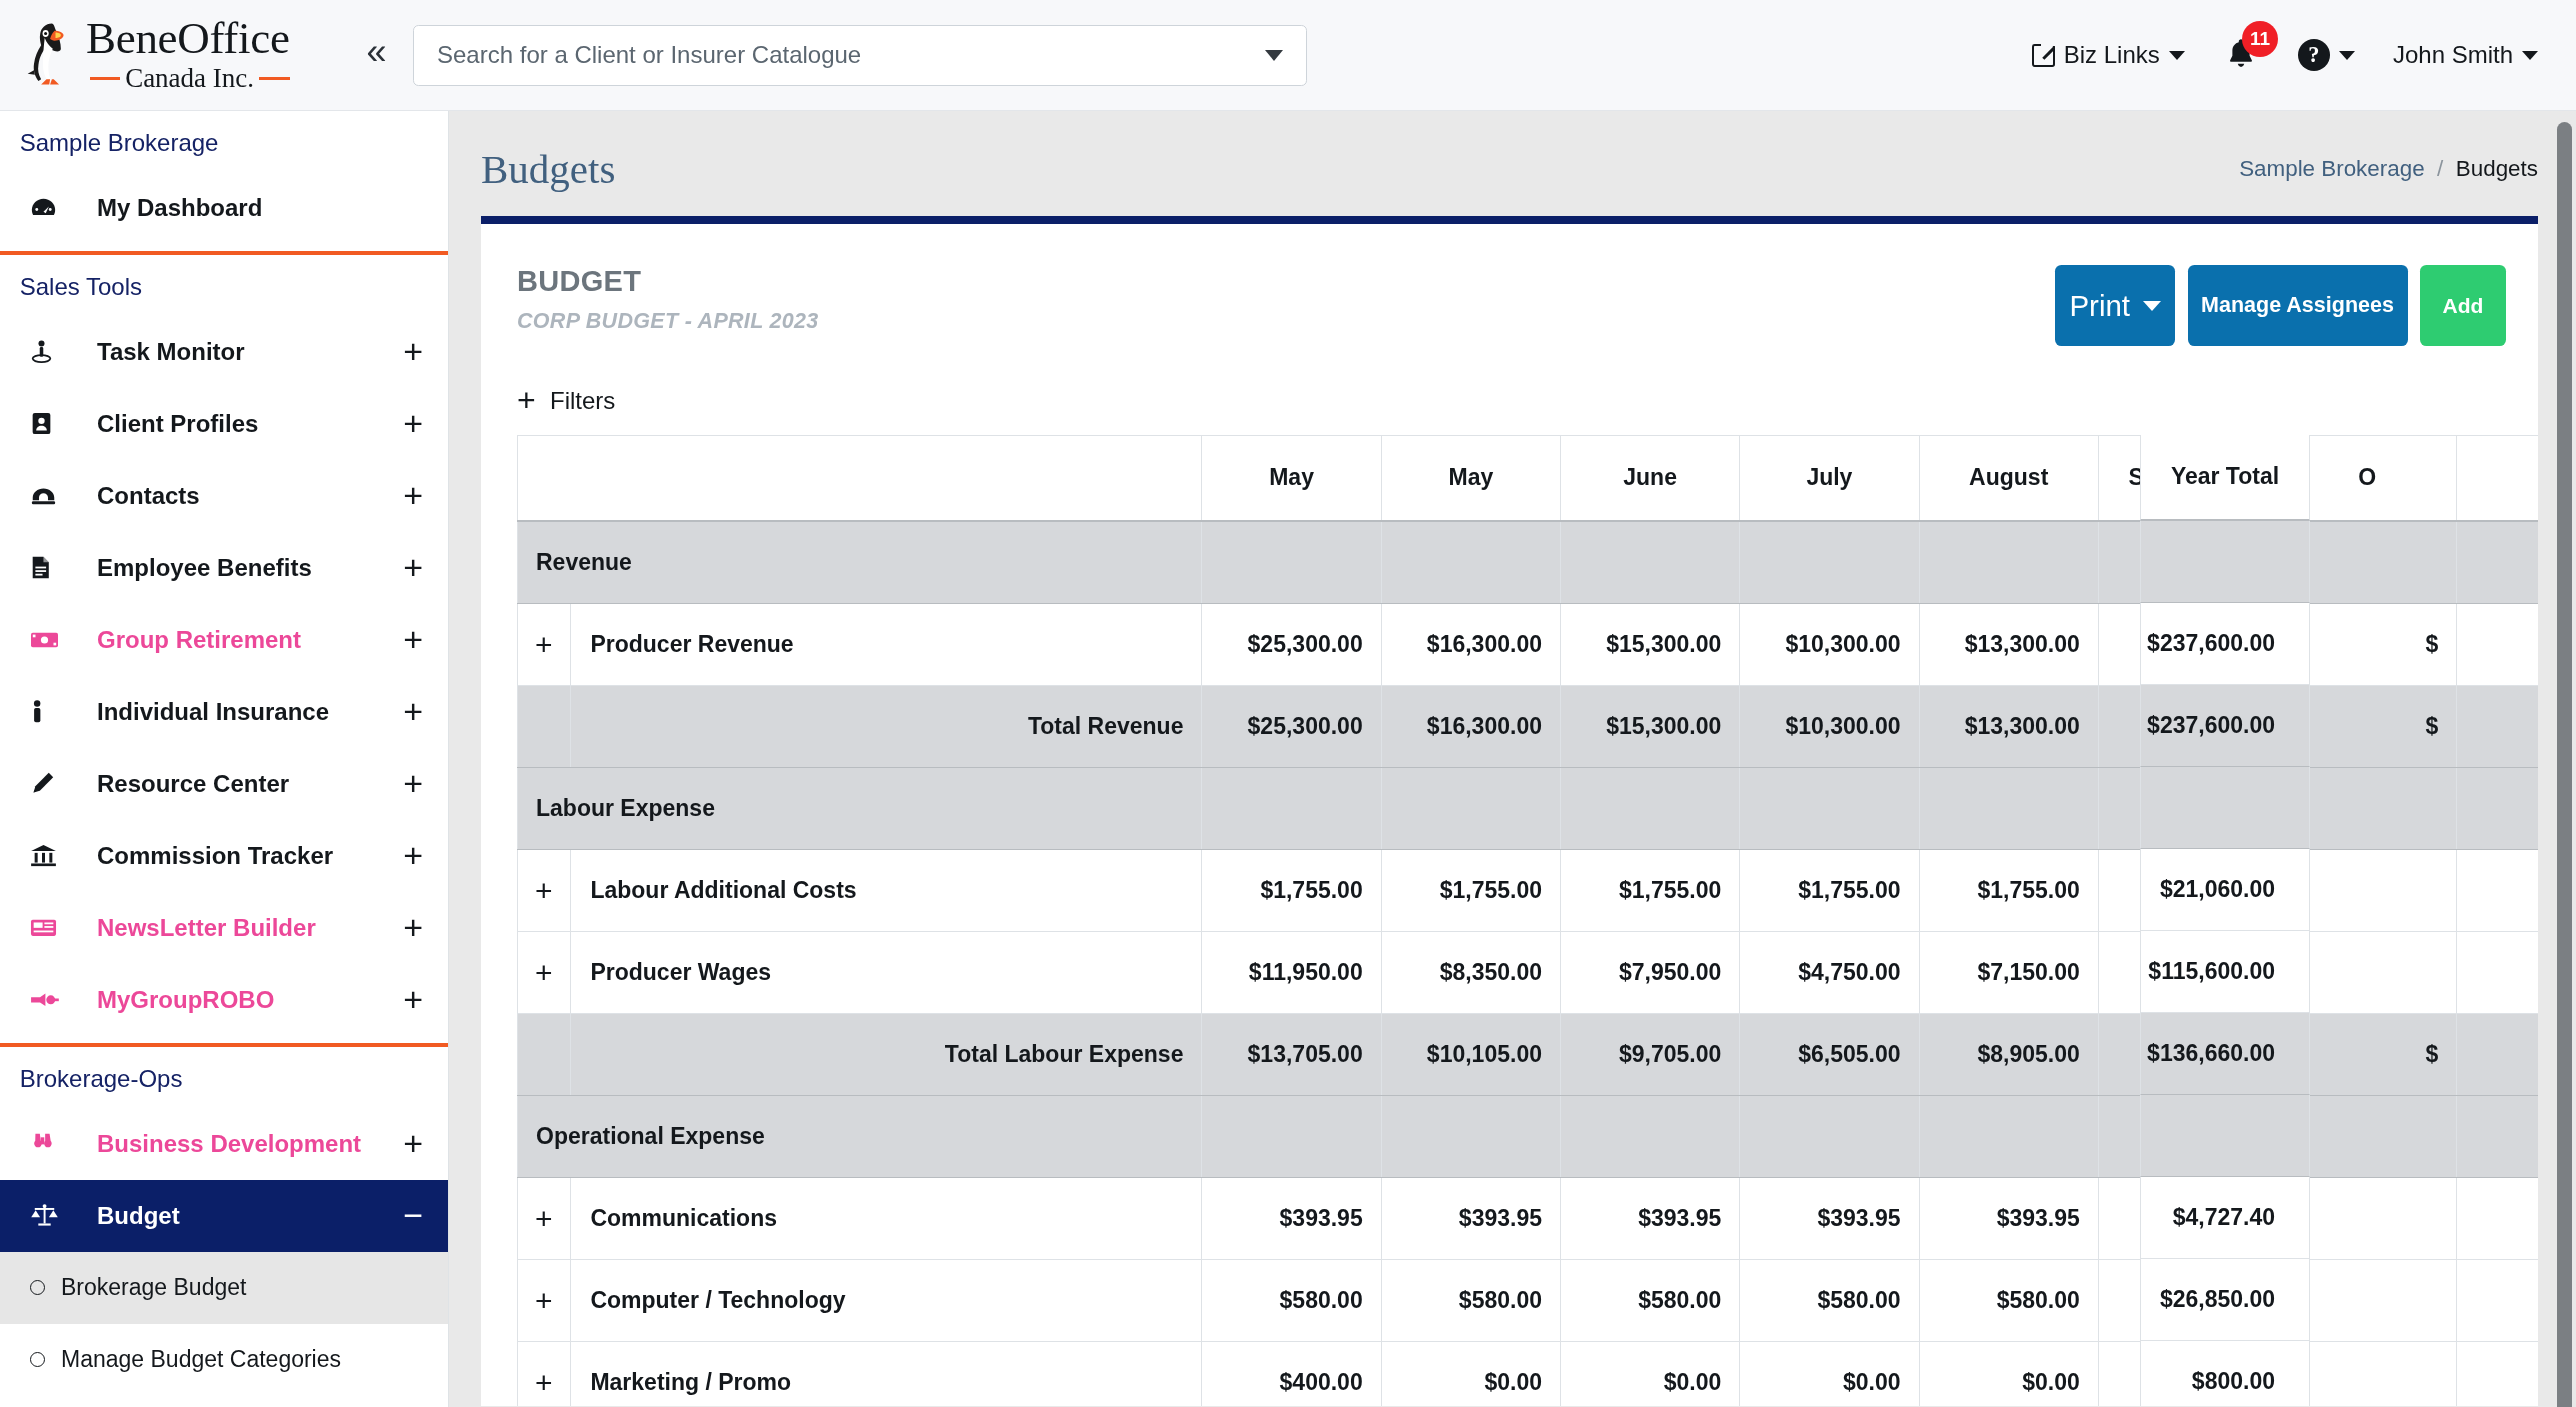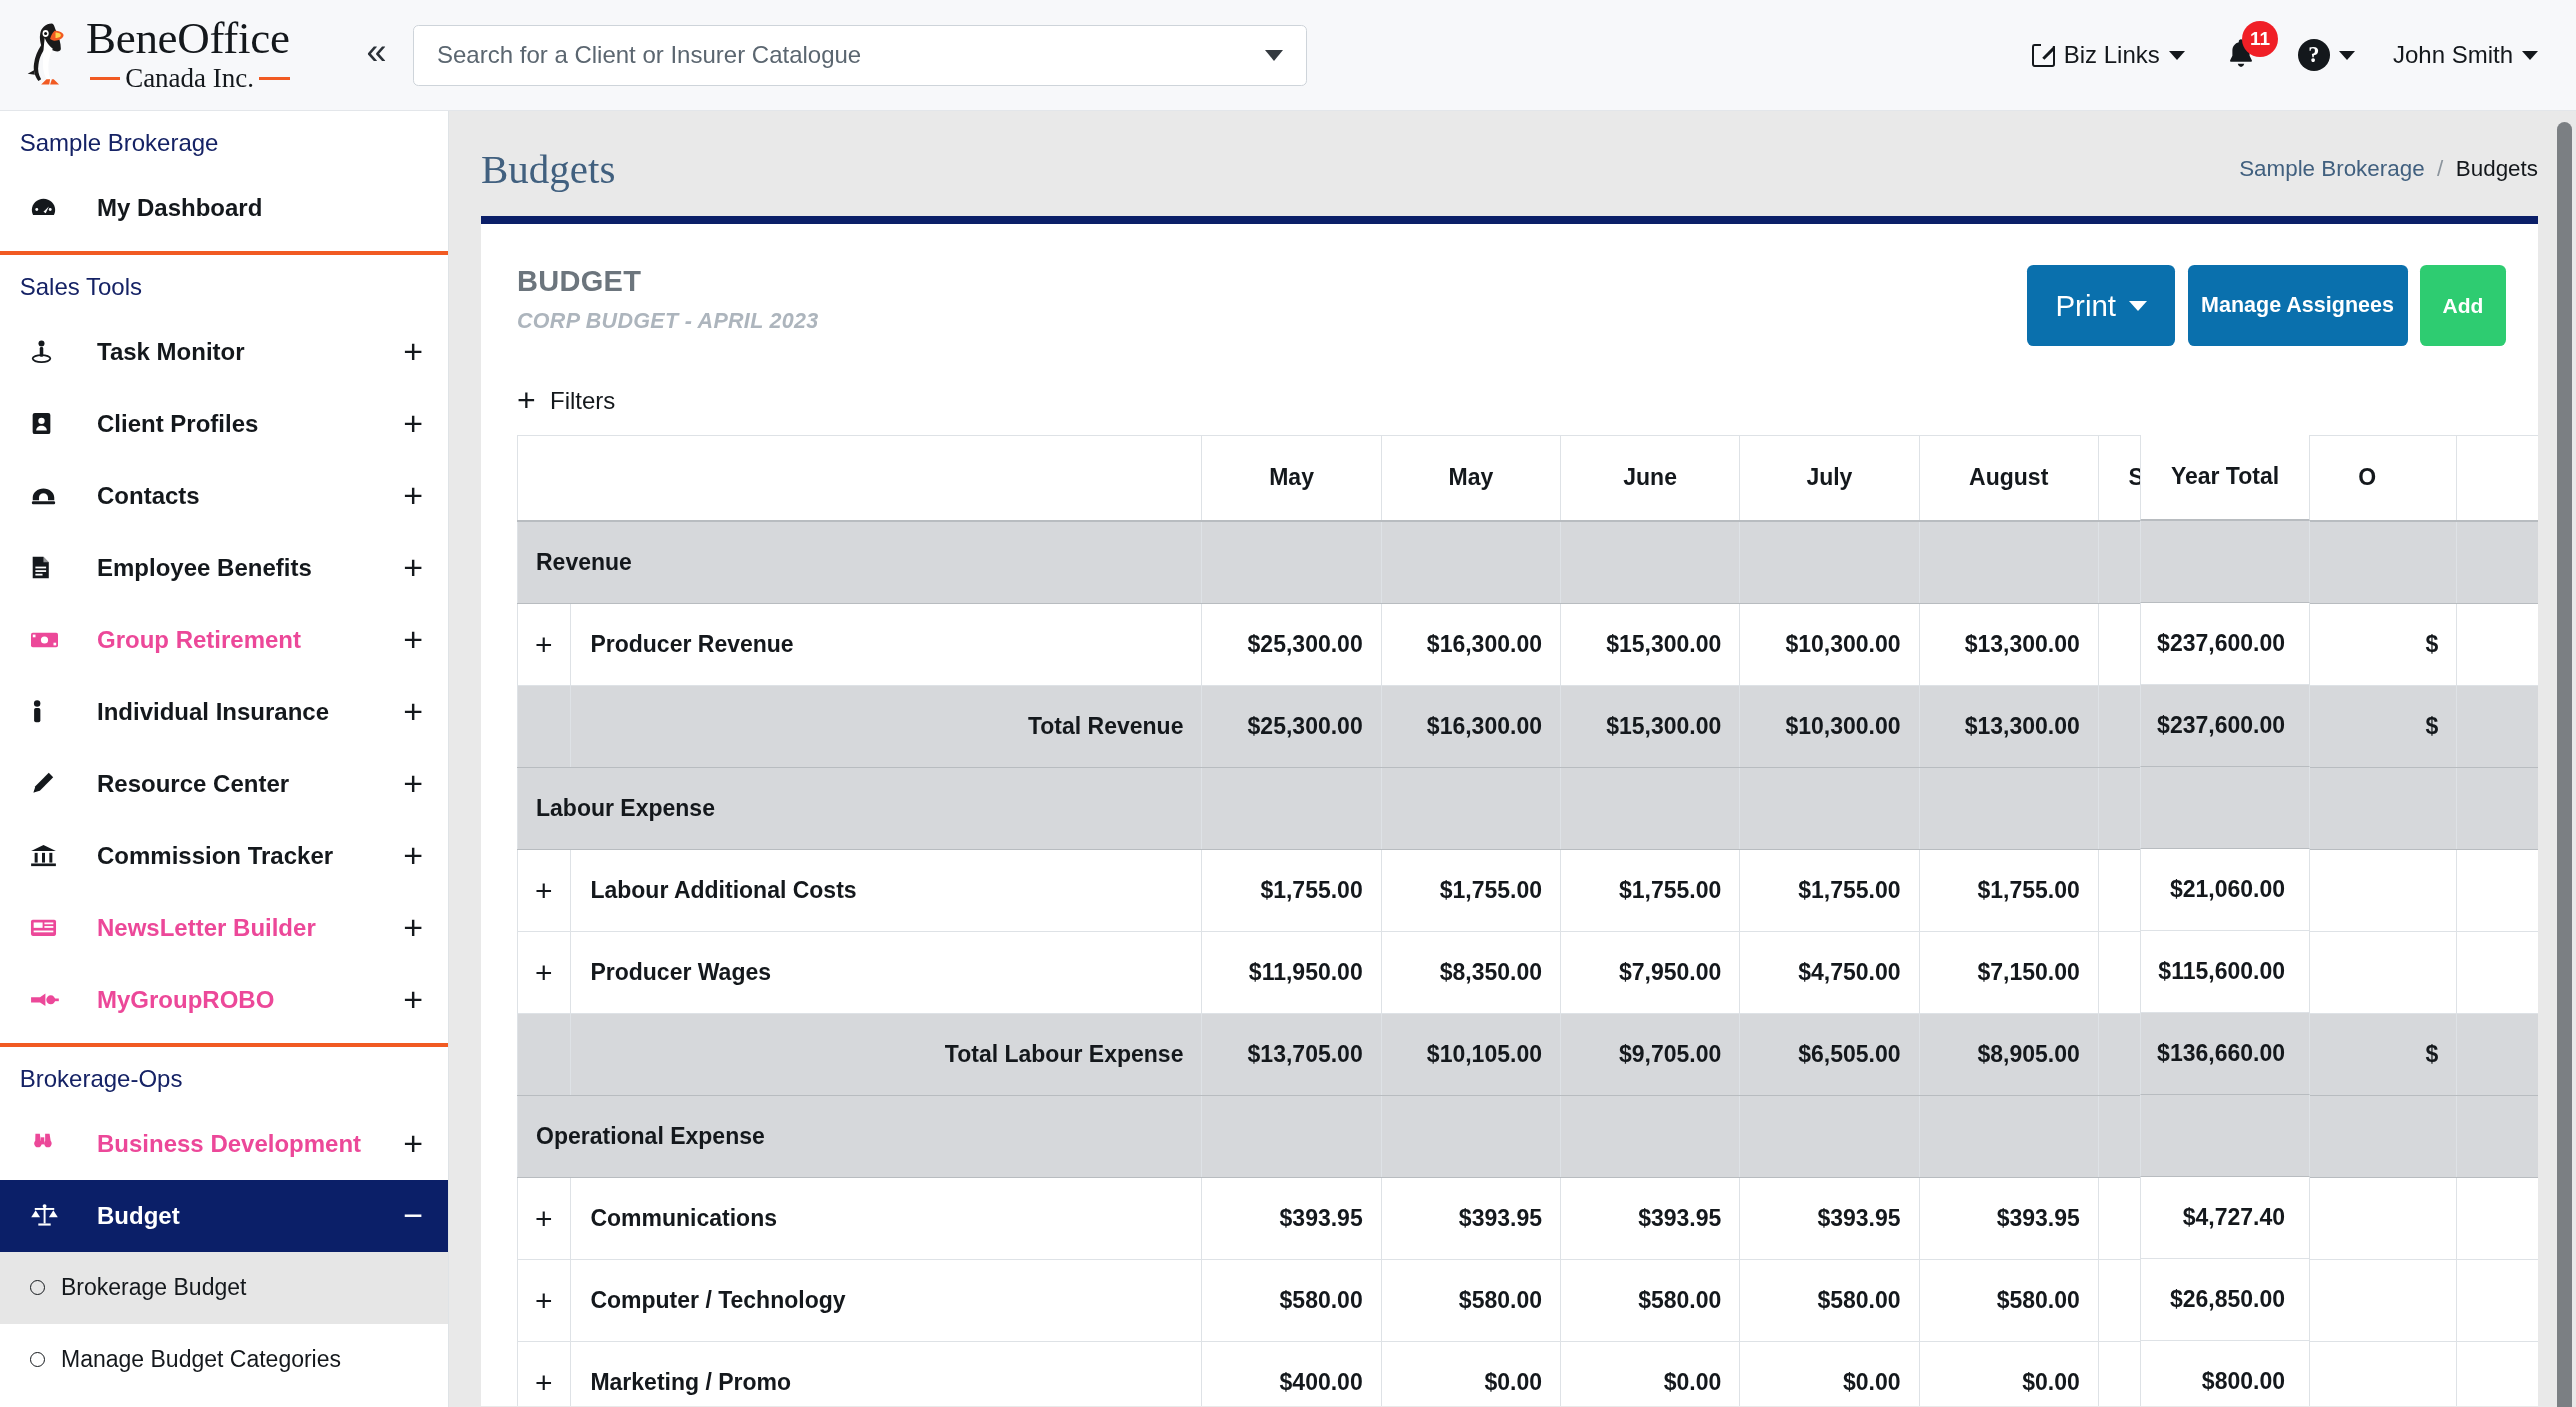--- a/index.html
+++ b/index.html
@@ -165,21 +165,21 @@
   .card-h2 {
     font-size: 21.5px; font-weight: 700; color: #adb5bd;
     letter-spacing: 0.3px; margin-top: 10.7px; font-style: italic;
   }
   .btn-row { margin-left: auto; display: flex; gap: 12.5px; }
   .btn {
     border: 0; border-radius: 6.3px; color: #fff; cursor: pointer;
     display: flex; align-items: center; justify-content: center;
     font-family: "Liberation Sans", sans-serif; height: 81px;
   }
-  .btn-print { background: #0a70ad; font-size: 29.5px; gap: 12.5px; width: 148px; }
+  .btn-print { background: #0a70ad; font-size: 29.5px; gap: 12.5px; width: 120px; }
   .btn-assign { background: #0a70ad; font-size: 21.5px; font-weight: 700; width: 220px; }
   .btn-add { background: #2ecc71; font-size: 21px; font-weight: 700; width: 86px; }
   .btn .wcaret {
     width: 0; height: 0; border-left: 9px solid transparent;
     border-right: 9px solid transparent; border-top: 10.7px solid #fff;
   }
 
   .filters-row {
     display: flex; align-items: center; gap: 14.3px;
     padding: 41px 0 19.7px 36px; cursor: pointer;
@@ -222,21 +222,21 @@
 
   
   .ytd-overlay {
     position: absolute; top: 0; left: 1659px; width: 170px;
     z-index: 5; pointer-events: none;
   }
   .ytd-overlay .yrow {
     height: 82px; border-left: 0.9px solid #dee2e6; border-right: 0.9px solid #dee2e6;
     border-bottom: 0.9px solid #dee2e6;
     display: flex; align-items: center; justify-content: flex-end;
-    padding-right: 24px; font-size: 23px; font-weight: 700; color: #14181c;
+    padding-right: 34px; font-size: 23px; font-weight: 700; color: #14181c;
     background: #fff; overflow: hidden;
   }
   .ytd-overlay .yrow.head {
     height: 86px; justify-content: center; padding-right: 0;
     border-bottom: 2.7px solid #b8bcc0;
   }
   .ytd-overlay .yrow.grey { background: #d6d8db; border-bottom-color: #b8bcc0; }
   .ytd-overlay .yrow.spacer { background: #d6d8db; border-bottom-color: #b8bcc0; }
 
   

